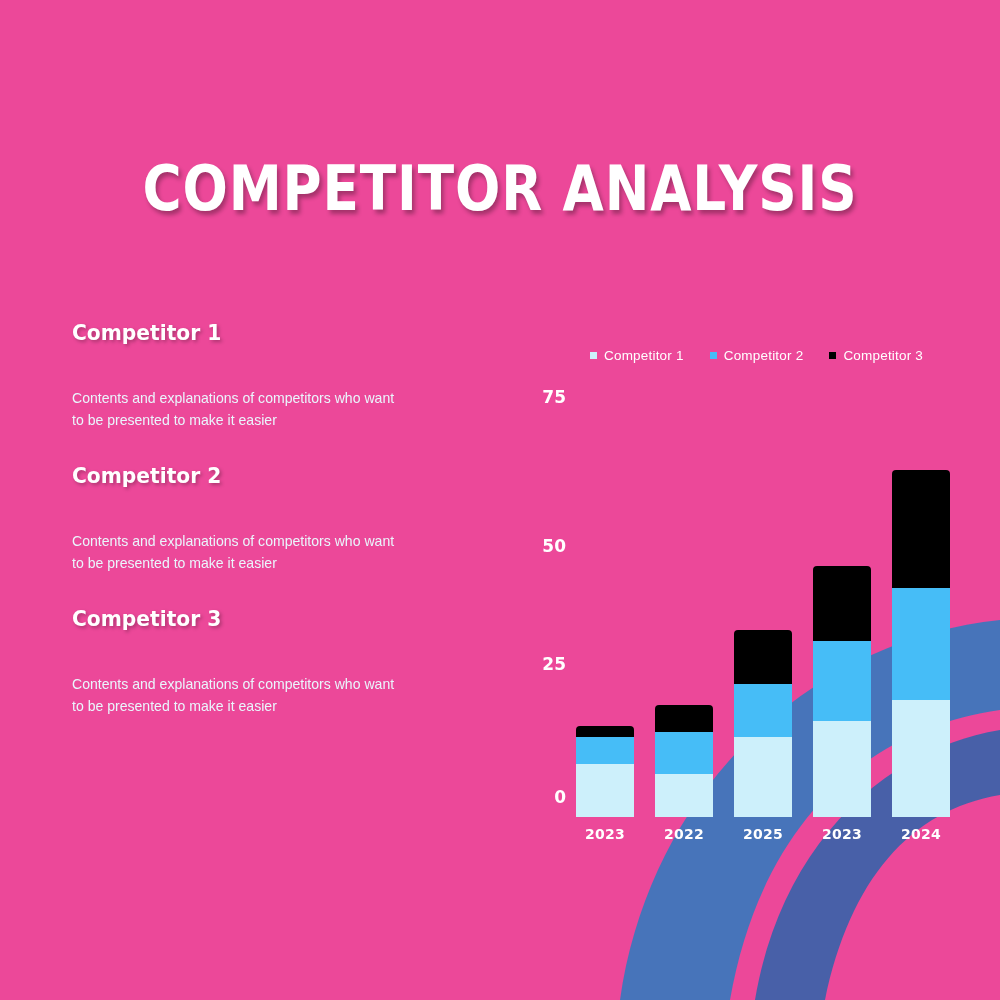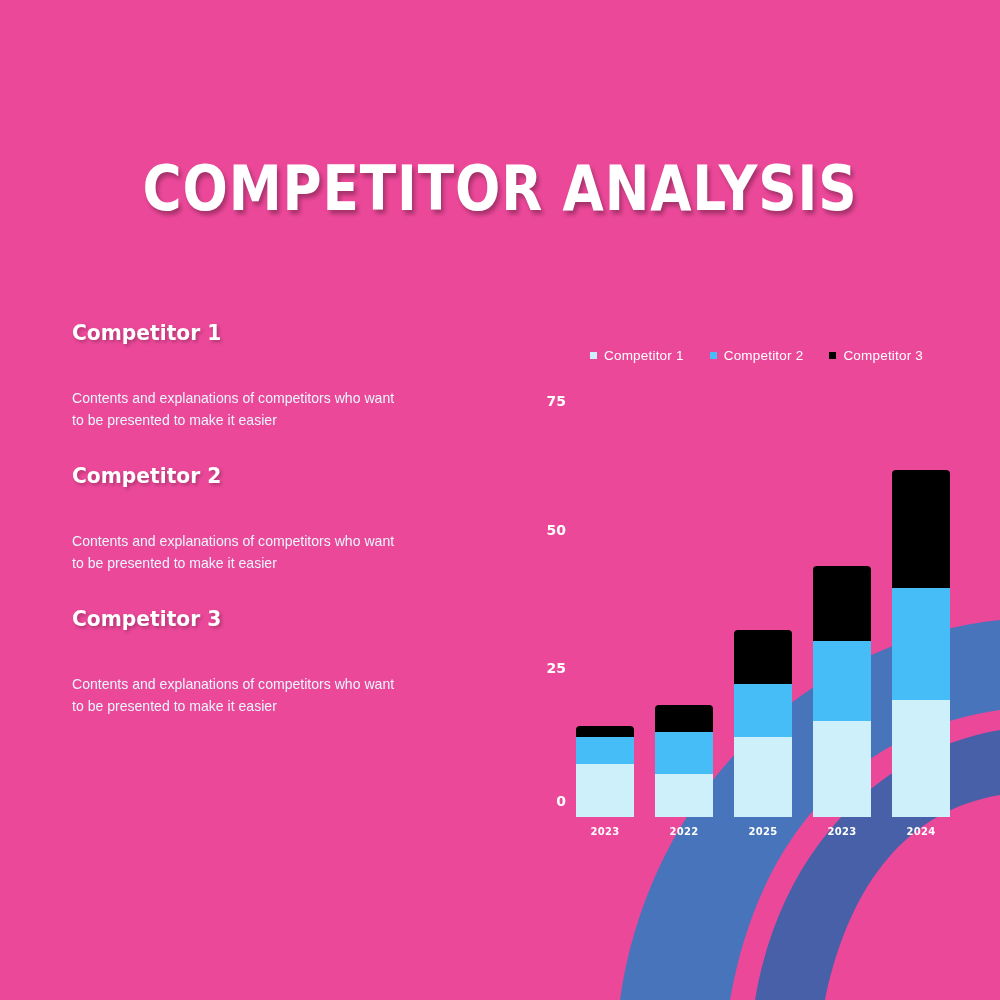--- a/index.html
+++ b/index.html
@@ -70,41 +70,41 @@
     color:#ffffff;font-size:13.5px;letter-spacing:.2px;
   }
   .plot{
     position:absolute;left:0;top:40px;width:440px;height:490px;
   }
   .y-axis{
     position:absolute;left:0;top:0;width:46px;height:470px;
   }
   .y-tick{
     position:absolute;right:0;
-    color:#ffffff;font-size:14px;font-weight:bold;
+    color:#ffffff;font-size:17px;font-weight:bold;
     transform:translateY(-50%);
     font-family:"DejaVu Sans", sans-serif;
   }
   .bars{
     position:absolute;left:56px;bottom:43px;right:10px;height:400px;
     display:flex;align-items:flex-end;justify-content:space-between;
   }
   .bar-col{
     width:58px;display:flex;flex-direction:column;justify-content:flex-end;
     height:100%;position:relative;
   }
   .seg{width:100%;display:block;}
   .seg.top{border-radius:4px 4px 0 0;}
   .x-labels{
     position:absolute;left:56px;bottom:8px;right:10px;height:26px;
     display:flex;justify-content:space-between;
   }
   .x-label{
     width:58px;text-align:center;
-    color:#ffffff;font-size:10px;font-weight:bold;
+    color:#ffffff;font-size:14px;font-weight:bold;
     font-family:"DejaVu Sans", sans-serif;
     letter-spacing:.3px;
   }
 </style>
 </head>
 <body>
 
 <div class="slide">
 
   <svg class="deco" viewBox="0 0 420 420" preserveAspectRatio="none">
@@ -156,21 +156,21 @@
         <div class="legend-item">
           <span class="legend-swatch" style="background: rgb(0, 0, 0);"></span>
           <span class="legend-label">Competitor 3</span>
         </div>
       </div>
 
     <div class="plot">
       <div class="y-axis" id="y-axis" style="height: 400px; top: auto; bottom: 0px;">
           <div class="y-tick" style="bottom: 43px;">0</div>
           <div class="y-tick" style="bottom: 176.333px;">25</div>
-          <div class="y-tick" style="bottom: 314px;">50</div>
+          <div class="y-tick" style="bottom: 294px;">50</div>
           <div class="y-tick" style="bottom: 443px;">75</div>
         </div>
       <div class="bars" id="bars">
           <div class="bar-col">
             <div class="seg top" style="background: rgb(0, 0, 0); height: 10.6667px;"></div>
             <div class="seg" style="background: rgb(70, 189, 247); height: 26.6667px;"></div>
             <div class="seg" style="background: rgb(205, 240, 251); height: 53.3333px;"></div>
           </div>
           <div class="bar-col">
             <div class="seg top" style="background: rgb(0, 0, 0); height: 26.6667px;"></div>

